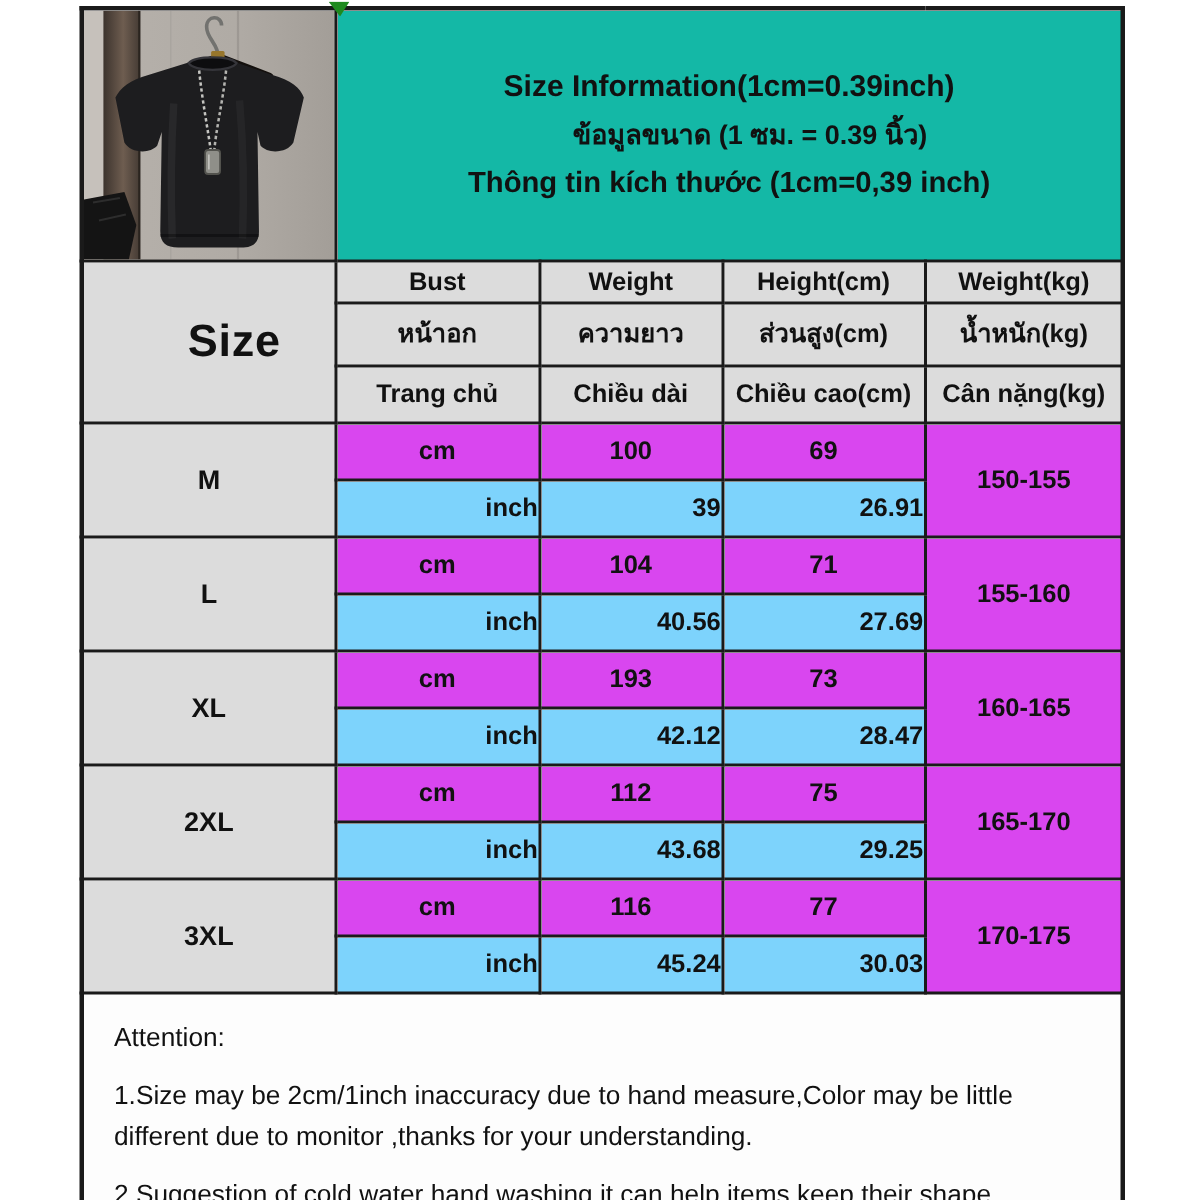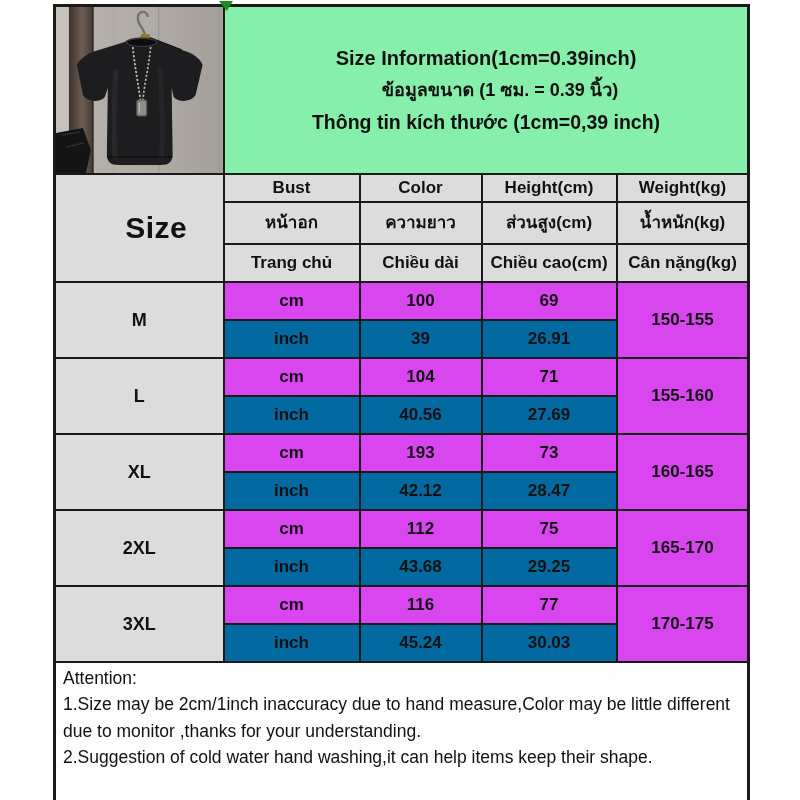--- a/index.html
+++ b/index.html
@@ -27,39 +27,39 @@
     text-align:center;vertical-align:middle;
     font-weight:bold;font-size:17px;line-height:1.15;
     overflow:hidden;
   }
 
   
   .photo-cell{padding:0;background:#b2ada7;}
   .photo-cell .photo-wrap{width:100%;height:166px;display:block;}
   .photo-cell svg{display:block;width:100%;height:166px;}
 
-  .title-cell{background:#86efac;}
+  .title-cell{background:#14b8a6;}
   .title-inner{display:flex;flex-direction:column;justify-content:center;align-items:center;height:100%;gap:10px;}
   .t1{font-size:20px;font-weight:bold;}
   .t2{font-size:18px;font-weight:bold;margin-left:28px;}
   .t3{font-size:19.5px;font-weight:bold;}
 
   .hdr-cell{background:#dcdcdc;font-size:17px;}
   .size-hdr{background:#dcdcdc;font-size:30px;letter-spacing:0.5px;padding-left:34px;}
   .size-label{background:#dcdcdc;font-size:18px;}
   .unit-cm,.val-cm,.merged{background:#d946ef;}
-  .unit-inch,.val-inch{background:#0369a1;}
+  .unit-inch,.val-inch{background:#7dd3fc;text-align:right;}
   .val{font-size:17px;}
 
   .attention-cell{
     background:#fdfdfd;text-align:left;vertical-align:top;
     font-weight:400;font-size:17.5px;line-height:1.5;
     padding:2px 7px 0 7px;
   }
-  .attention-cell div{margin:0;}
+  .attention-cell div{margin:13px;}
 </style>
 </head>
 <body>
 
 <div class="page">
 
   <div class="green-marker" style="background: rgb(31, 138, 31);"></div>
 
   <table class="size-table">
     <colgroup>
@@ -138,21 +138,21 @@
           <div class="t1">Size Information(1cm=0.39inch)</div>
           <div class="t2">ข้อมูลขนาด (1 ซม. = 0.39 นิ้ว)</div>
           <div class="t3">Thông tin kích thước (1cm=0,39 inch)</div>
         </div>
       </td>
     </tr>
 
     <tr style="height:28px">
       <td colspan="2" rowspan="3" class="size-hdr">Size</td>
       <td class="hdr-cell">Bust</td>
-      <td class="hdr-cell">Color</td>
+      <td class="hdr-cell">Weight</td>
       <td class="hdr-cell">Height(cm)</td>
       <td class="hdr-cell">Weight(kg)</td>
     </tr>
     <tr style="height:42px">
       <td class="hdr-cell">หน้าอก</td>
       <td class="hdr-cell">ความยาว</td>
       <td class="hdr-cell">ส่วนสูง(cm)</td>
       <td class="hdr-cell">น้ำหนัก(kg)</td>
     </tr>
     <tr style="height:38px">

